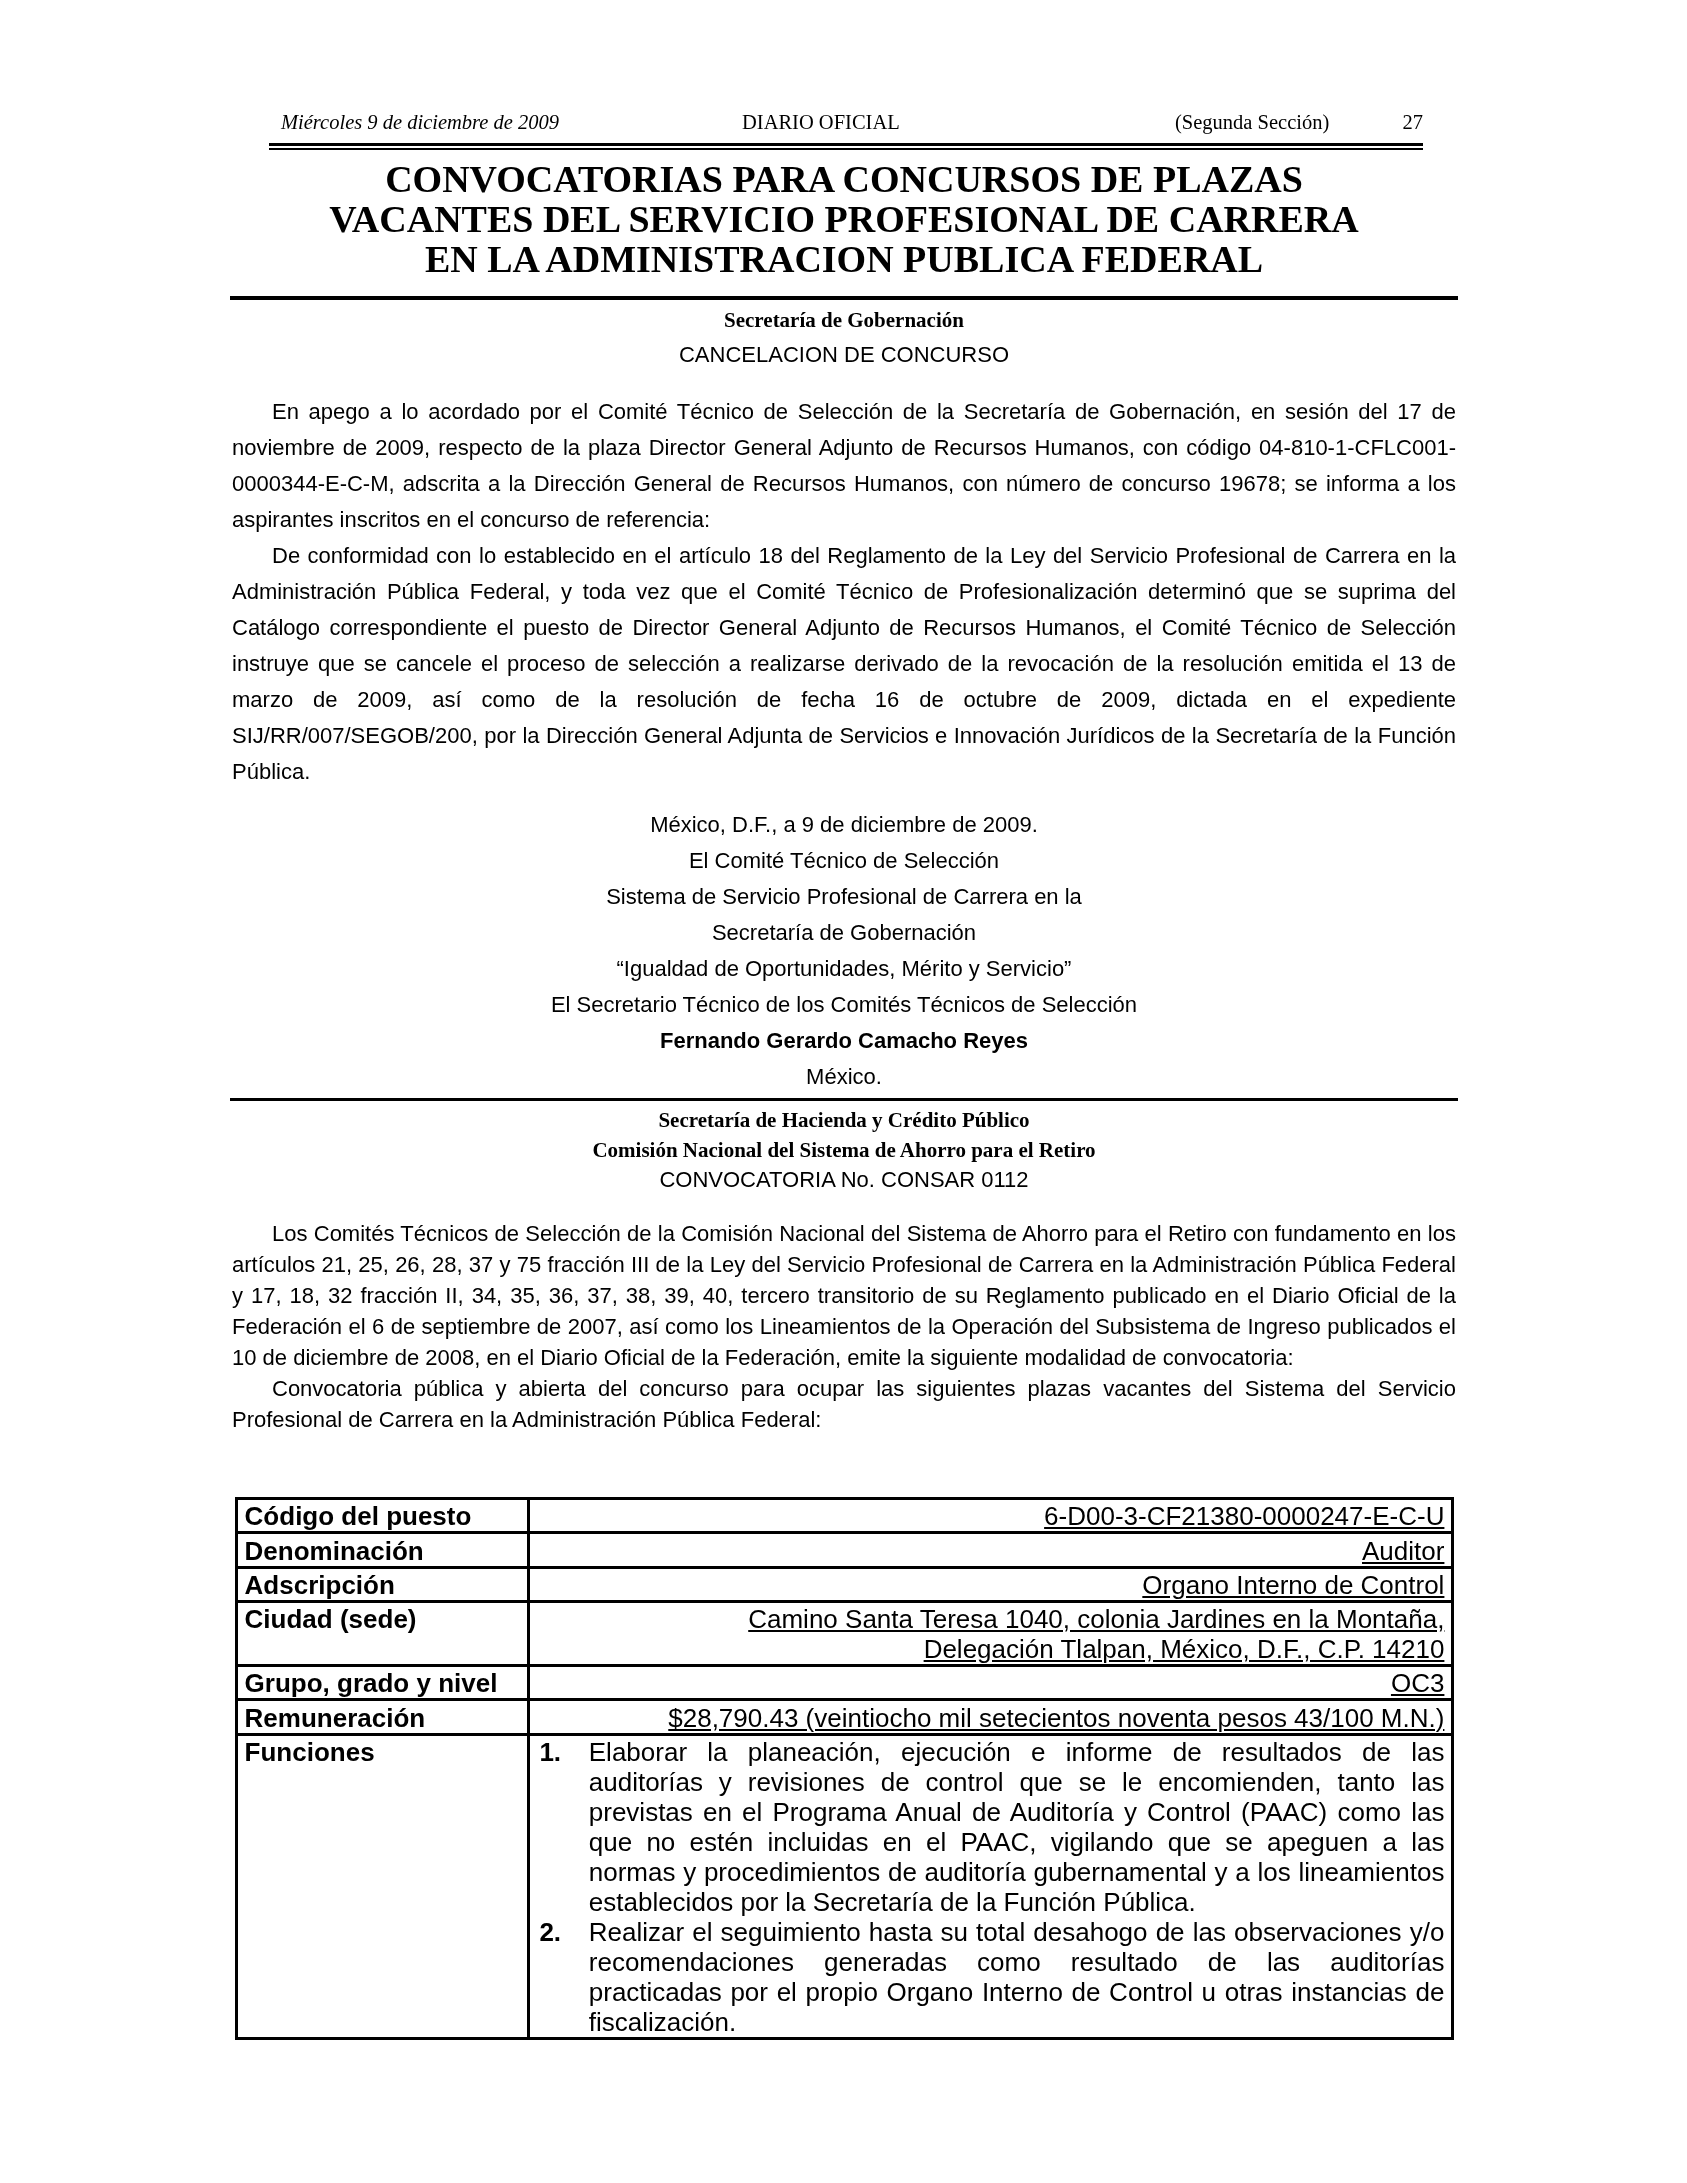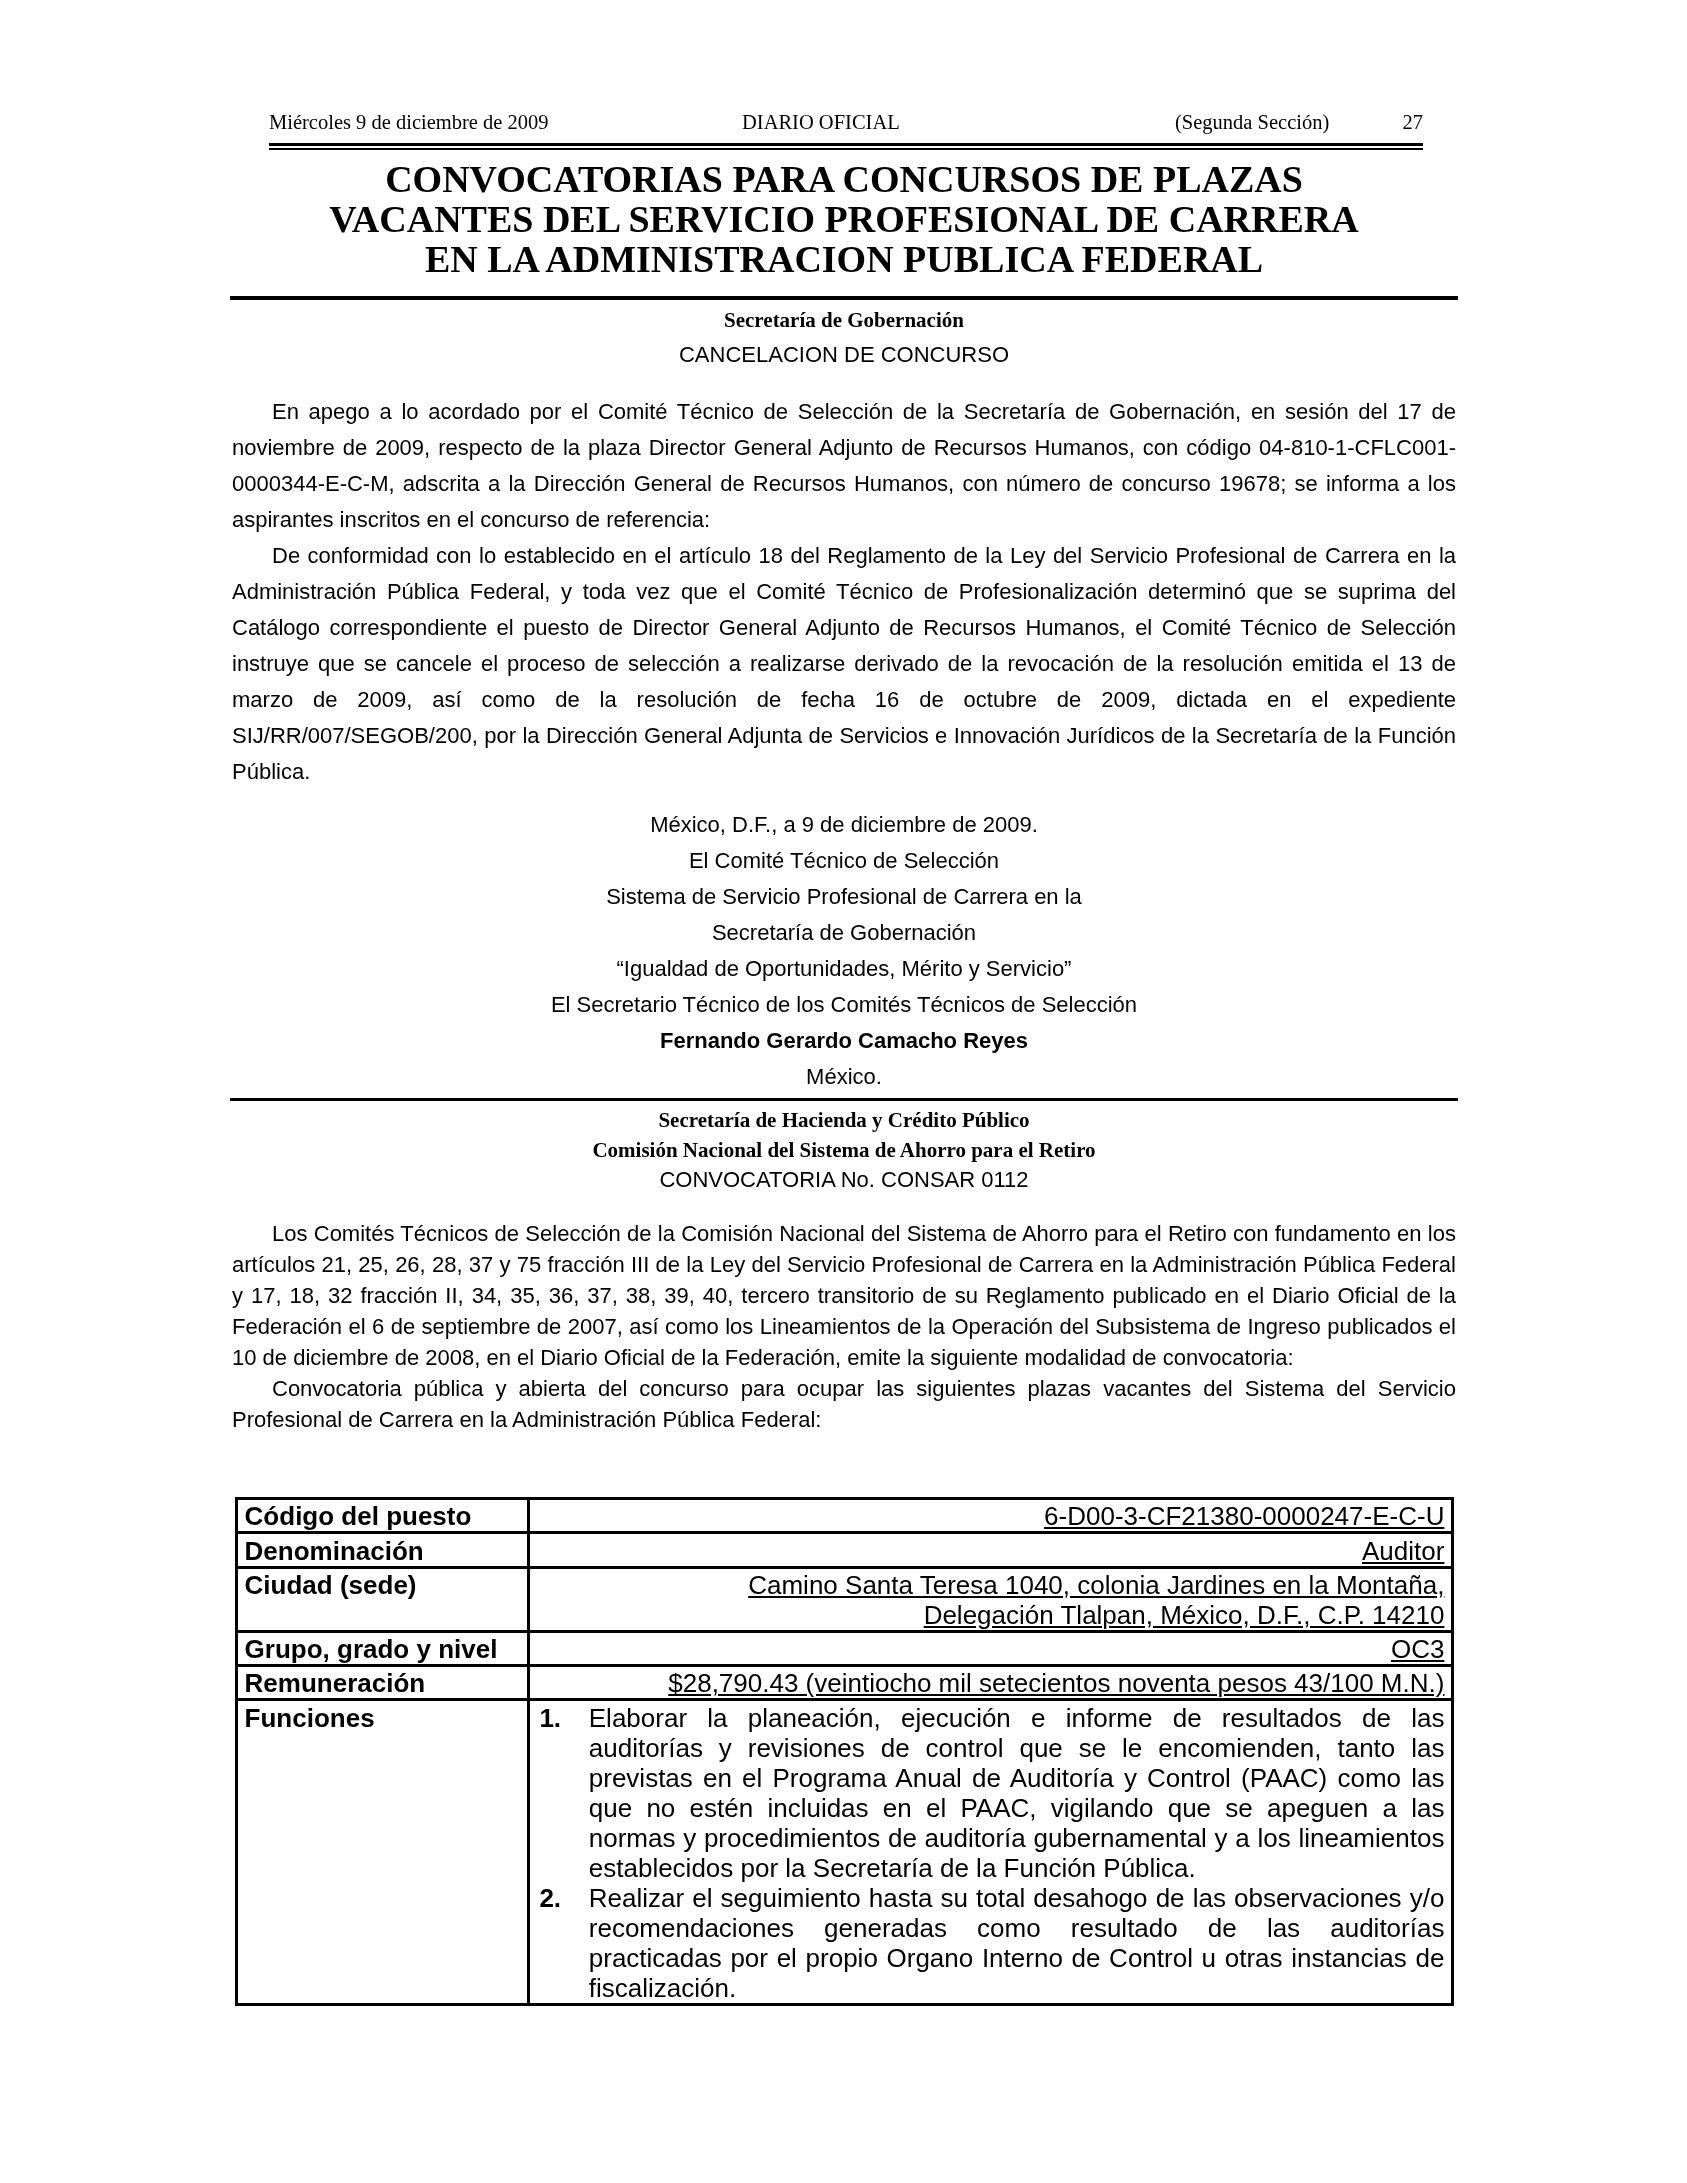--- a/index.html
+++ b/index.html
@@ -3,21 +3,21 @@
 <meta charset="utf-8">
 <style>
   html, body { margin:0; padding:0; background:#ffffff; }
   body { width:1687px; height:2183px; position:relative; overflow:hidden; color:#000; }
   .serif { font-family: "Liberation Serif", "DejaVu Serif", serif; }
   .sans { font-family: "Liberation Sans", "DejaVu Sans", sans-serif; }
 
   
   .run-head { position:absolute; left:269px; width:1154px; top:111px; height:26.5px; font-size:20.5px; }
   .run-head span { position:absolute; top:0; white-space:nowrap; }
-  .rh-date { left:0; }
+  .rh-date { left:12px;font-style:italic; }
   .rh-pub { left:473px; }
   .rh-sec { left:906px; }
   .rh-page { right:0; }
   .rule-double { position:absolute; left:269px; width:1154px; top:143px; height:6.6px; }
   .rule-double::before { content:""; position:absolute; left:0; right:0; top:0; height:2.6px; background:#000; }
   .rule-double::after { content:""; position:absolute; left:0; right:0; top:4.6px; height:2px; background:#000; }
 
   
   .title { position:absolute; left:230px; width:1228px; top:159px; text-align:center; font-weight:bold; font-size:38px; line-height:40px; }
   .rule-thick { position:absolute; left:230px; width:1228px; height:4px; background:#000; }
@@ -95,20 +95,24 @@
   <tbody>
       <tr>
     <td class="lbl">Código del puesto</td>
     <td class="val">6-D00-3-CF21380-0000247-E-C-U</td>
   </tr>
   <tr>
     <td class="lbl">Denominación</td>
     <td class="val">Auditor</td>
   </tr>
   <tr>
+    <td class="lbl">Adscripción</td>
+    <td class="val">Organo Interno de Control</td>
+  </tr>
+  <tr>
     <td class="lbl">Ciudad (sede)</td>
     <td class="val">
       <div>Camino Santa Teresa 1040, colonia Jardines en la Montaña,</div>
       <div>Delegación Tlalpan, México, D.F., C.P. 14210</div>
     </td>
   </tr>
   <tr>
     <td class="lbl">Grupo, grado y nivel</td>
     <td class="val">OC3</td>
   </tr>

